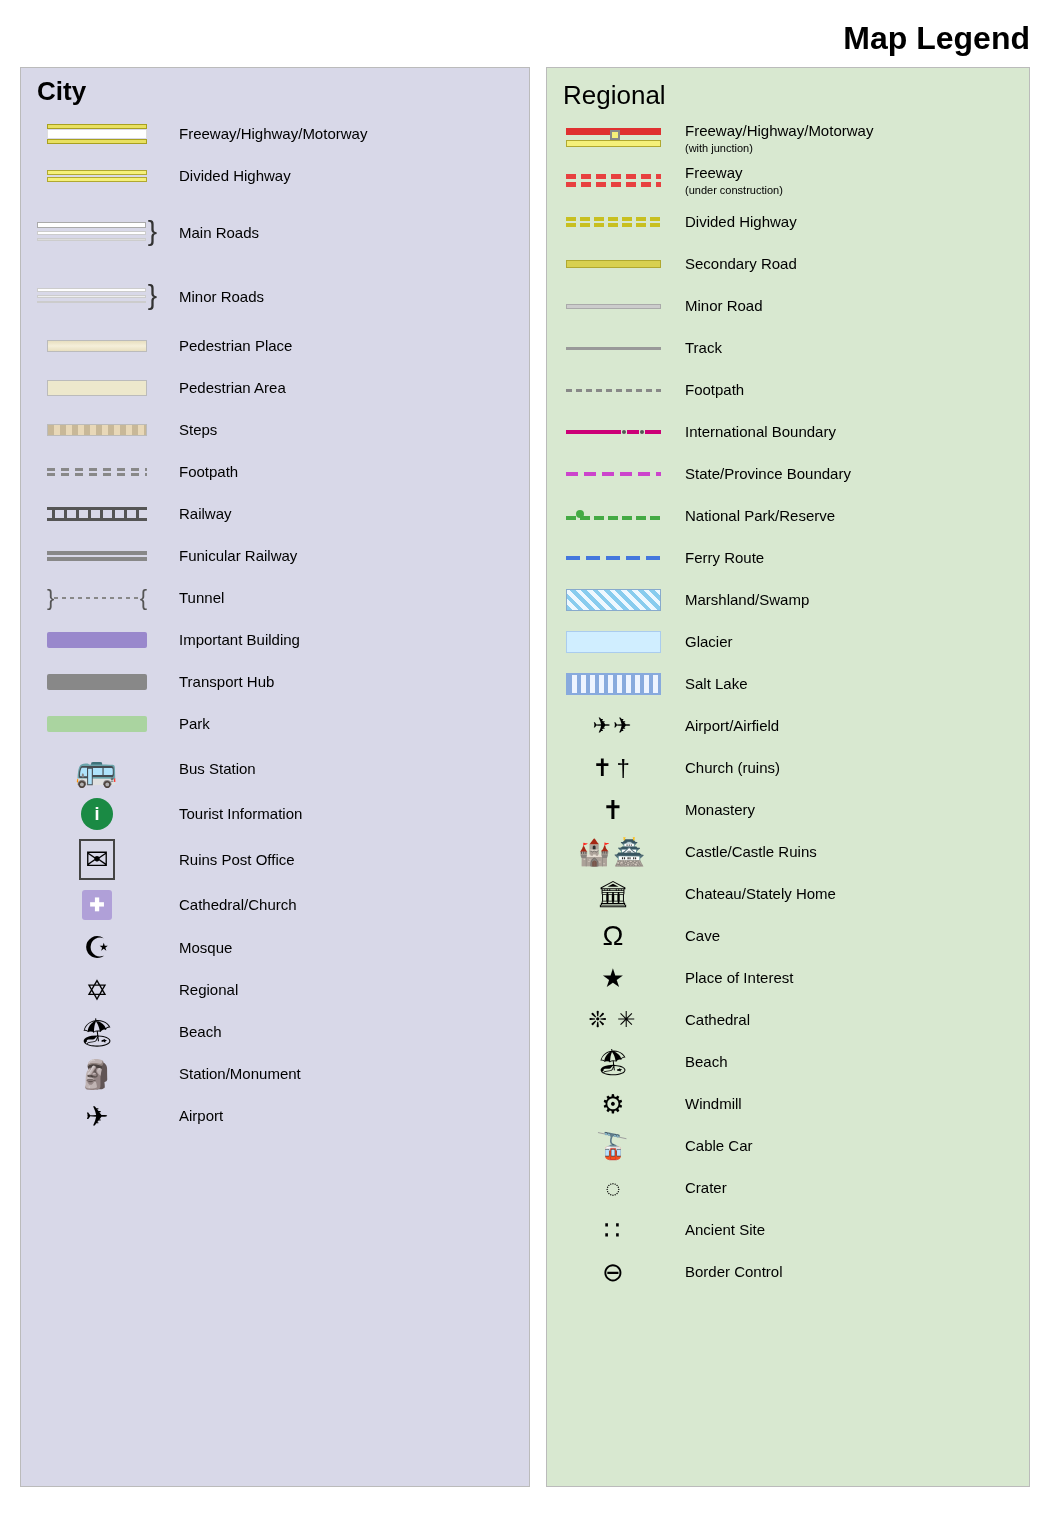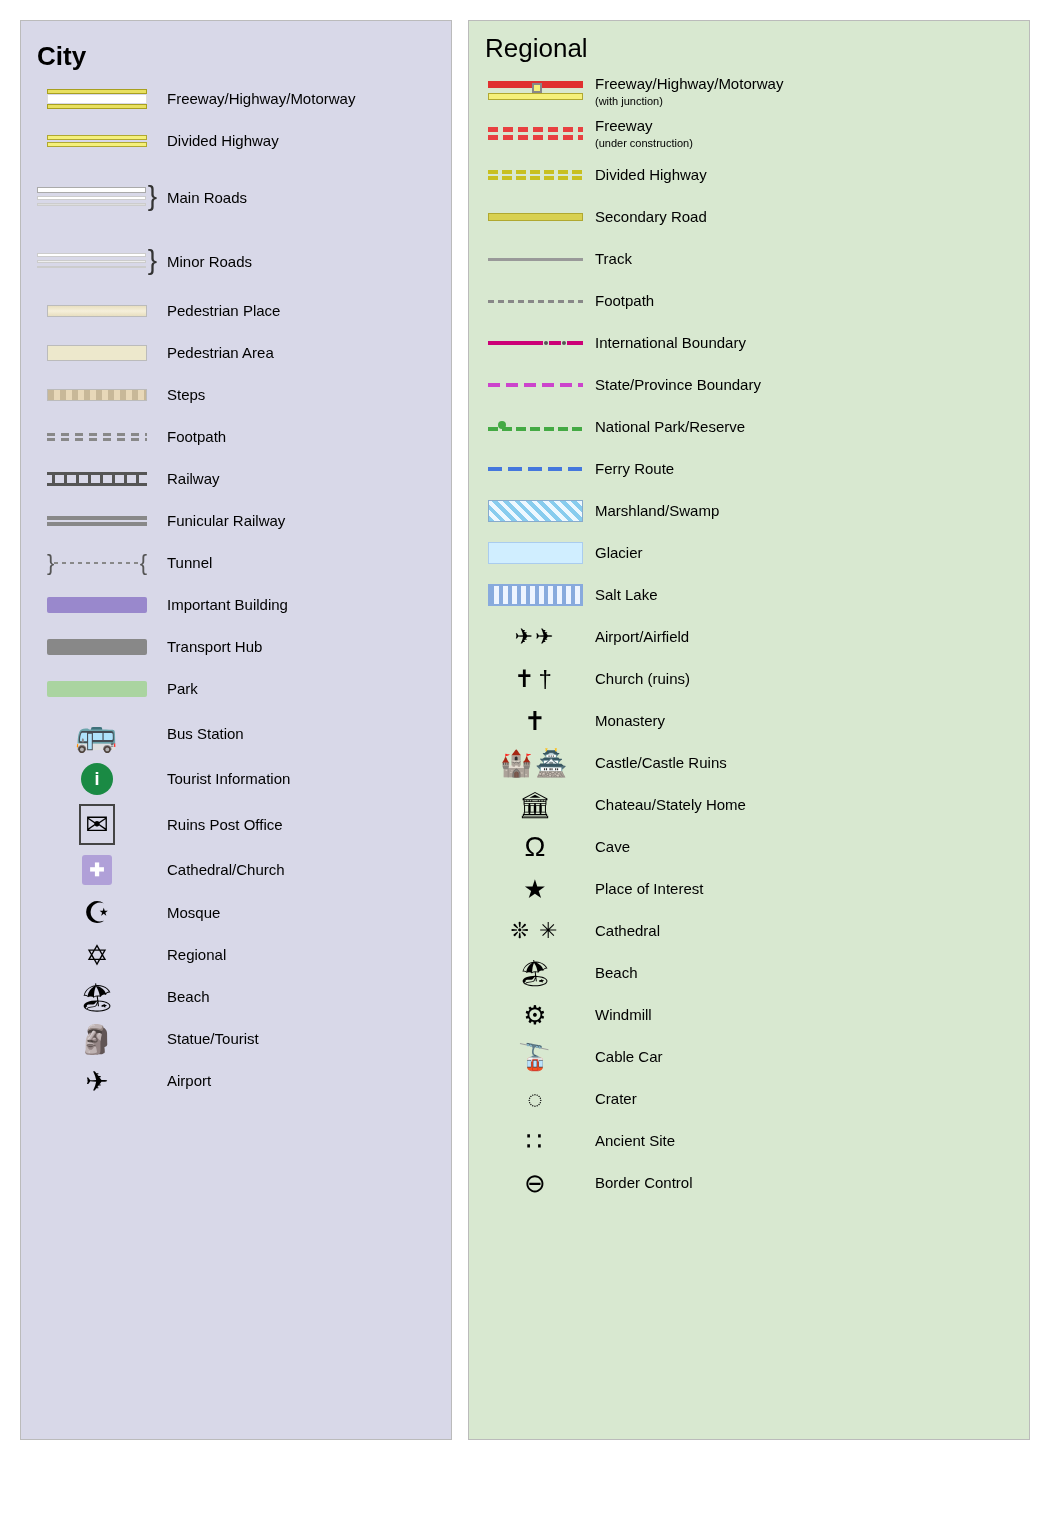--- a/index.html
+++ b/index.html
@@ -31,22 +31,22 @@
     .columns {
       display: flex;
       gap: 16px;
       align-items: flex-start;
     }
 
     
     .city-col {
       background: #d8d8e8;
       border: 1px solid #bbb;
-      padding: 20px 16px;
-      width: 432px;
+      padding: 8px 16px;
+      width: 510px;
       min-height: 1420px;
     }
 
     .city-col h2 {
       font-size: 26px;
       font-weight: bold;
       margin-bottom: 10px;
     }
 
     
@@ -63,20 +63,21 @@
       font-weight: normal;
       margin-bottom: 10px;
     }
 
     
     .legend-row {
       display: flex;
       align-items: center;
       margin-bottom: 8px;
       min-height: 34px;
+      gap: 12px;
     }
 
     .legend-symbol {
       width: 120px;
       min-width: 120px;
       display: flex;
       align-items: center;
       justify-content: center;
     }
 
@@ -247,20 +248,23 @@
       flex-direction: column;
       width: 100px;
       gap: 2px;
     }
     .city-dh-line { height: 5px; background: #f5f07a; border: 1px solid #b0a830; }
   </style>
 </head>
 <body>
 
 <div class="page">
+  <div class="title-area">
+    <h1>Map Legend</h1>
+  </div>
 
   <div class="columns">
 
     <div class="city-col">
       <h2>City</h2>
 
       <div class="legend-row">
         <div class="legend-symbol">
           <div class="city-fw-symbol">
             <div class="city-fw-top"></div>
@@ -439,21 +443,21 @@
         <div class="city-icon-cell">
           <span style="font-size:28px;">🏖</span>
         </div>
         <div class="legend-label">Beach</div>
       </div>
 
       <div class="legend-row">
         <div class="city-icon-cell">
           <span style="font-size:28px;">🗿</span>
         </div>
-        <div class="legend-label">Statue/Tourist</div>
+        <div class="legend-label">Station/Monument</div>
       </div>
 
       <div class="legend-row">
         <div class="city-icon-cell">
           <span style="font-size:28px;">✈</span>
         </div>
         <div class="legend-label">Airport</div>
       </div>
 
     </div>
@@ -499,20 +503,26 @@
       </div>
 
 
       <div class="legend-row">
         <div class="legend-symbol">
           <div style="width:95px; height:8px; background:#d8d050; border:1px solid #b0a830;"></div>
         </div>
         <div class="legend-label">Secondary Road</div>
       </div>
 
+      <div class="legend-row">
+        <div class="legend-symbol">
+          <div style="width:95px; height:5px; background:#ccc; border:1px solid #aaa;"></div>
+        </div>
+        <div class="legend-label">Minor Road</div>
+      </div>
 
       <div class="legend-row">
         <div class="legend-symbol">
           <div style="width:95px; height:3px; background:#999;"></div>
         </div>
         <div class="legend-label">Track</div>
       </div>
 
       <div class="legend-row">
         <div class="legend-symbol">

